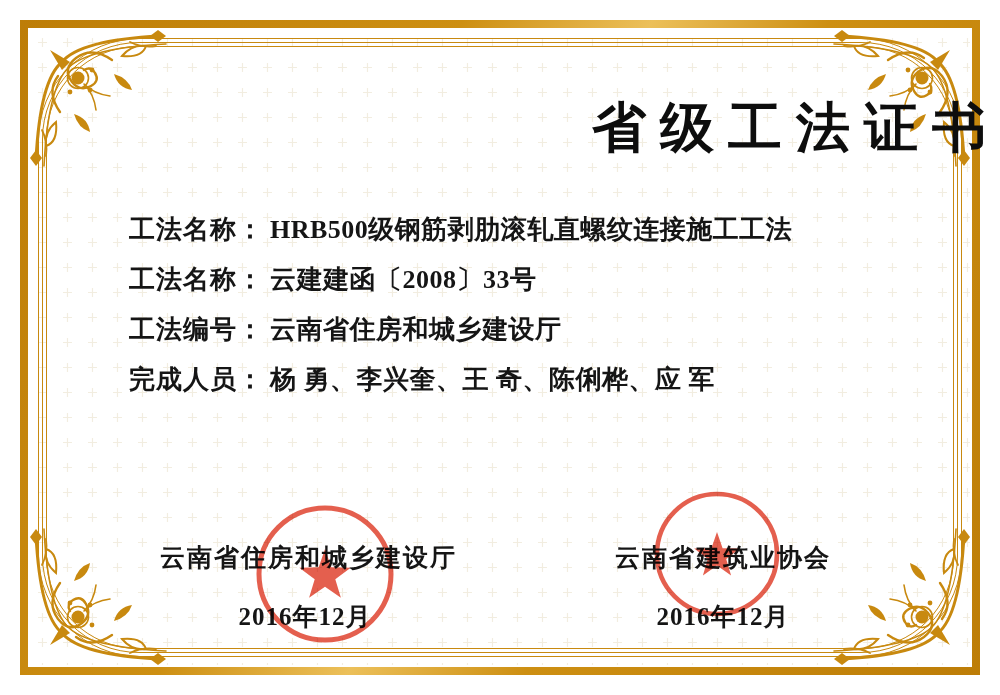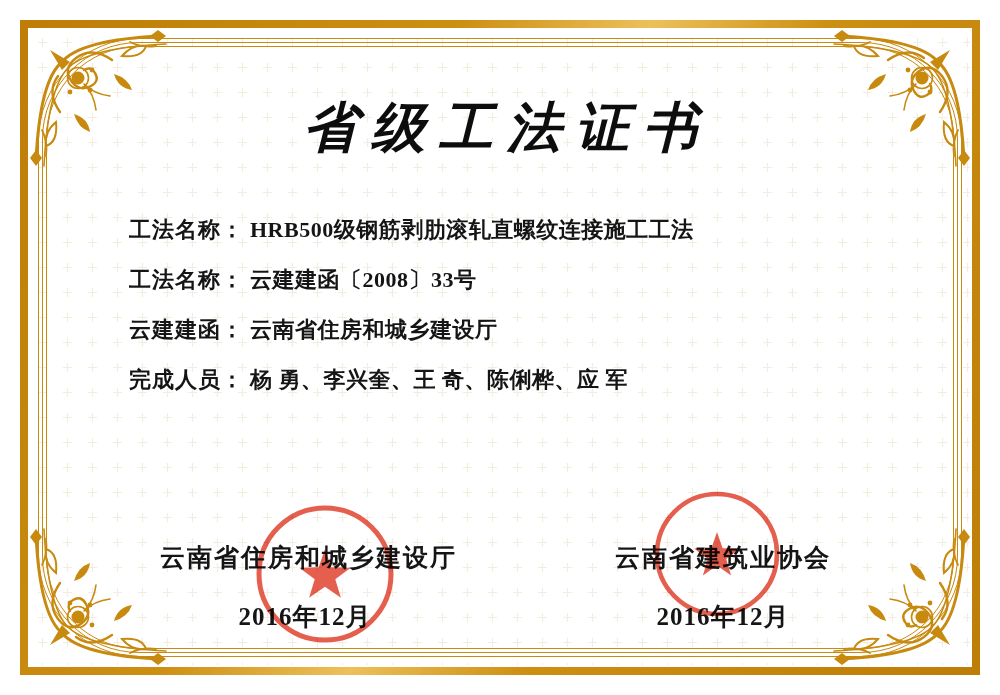--- a/index.html
+++ b/index.html
@@ -21,26 +21,26 @@
   .pattern{position:absolute;inset:30px;opacity:.55;}
   
   .corner{position:absolute;width:148px;height:148px;}
   .corner svg{width:100%;height:100%;display:block;}
   .corner.tl{top:26px;left:26px;}
   .corner.tr{top:26px;right:26px;transform:rotate(90deg);}
   .corner.br{bottom:26px;right:26px;transform:rotate(180deg);}
   .corner.bl{bottom:26px;left:26px;transform:rotate(270deg);}
   
   .title{
-    position:absolute;top:92px;left:0;width:100%;text-align:center;
-    font-size:54px;font-weight:700;letter-spacing:14px;text-indent:14px;color:#0d0d0d;font-style:italic;
+    position:absolute;top:92px;left:0;width:100%;text-align:right;
+    font-size:54px;font-weight:700;letter-spacing:14px;text-indent:14px;color:#0d0d0d;
   }
   
   .fields{position:absolute;left:129px;top:205px;width:760px;}
-  .row{height:50px;line-height:50px;font-size:22px;font-weight:700;white-space:nowrap;color:#151515;}
+  .row{height:50px;line-height:50px;font-size:26px;font-weight:700;white-space:nowrap;color:#151515;}
   .row .lab{letter-spacing:1px;}
   .row .val{margin-left:6px;letter-spacing:.5px;}
   
   .sig{position:absolute;text-align:center;font-weight:700;color:#151515;}
   .sig .org{font-size:25px;letter-spacing:2px;white-space:nowrap;}
   .sig .date{font-size:25px;margin-top:26px;letter-spacing:1px;}
   .sig.left{left:160px;top:541px;width:290px;}
   .sig.right{left:588px;top:541px;width:270px;}
   
   .seal{position:absolute;mix-blend-mode:multiply;opacity:.85;}
@@ -117,21 +117,21 @@
   <div class="title">省级工法证书</div>
 
   <div class="fields">
     <div class="row">
       <span class="lab">工法名称：</span><span class="val">HRB500级钢筋剥肋滚轧直螺纹连接施工工法</span>
     </div>
     <div class="row">
       <span class="lab">工法名称：</span><span class="val">云建建函〔2008〕33号</span>
     </div>
     <div class="row">
-      <span class="lab">云建建函：</span><span class="val">云南省住房和城乡建设厅</span>
+      <span class="lab">工法编号：</span><span class="val">云南省住房和城乡建设厅</span>
     </div>
     <div class="row">
       <span class="lab">完成人员：</span><span class="val">杨 勇、李兴奎、王 奇、陈俐桦、应 军</span>
     </div>
   </div>
 
   <div class="sig left">
     <div class="org">云南省住房和城乡建设厅</div>
     <div class="date">2016年12月</div>
   </div>

